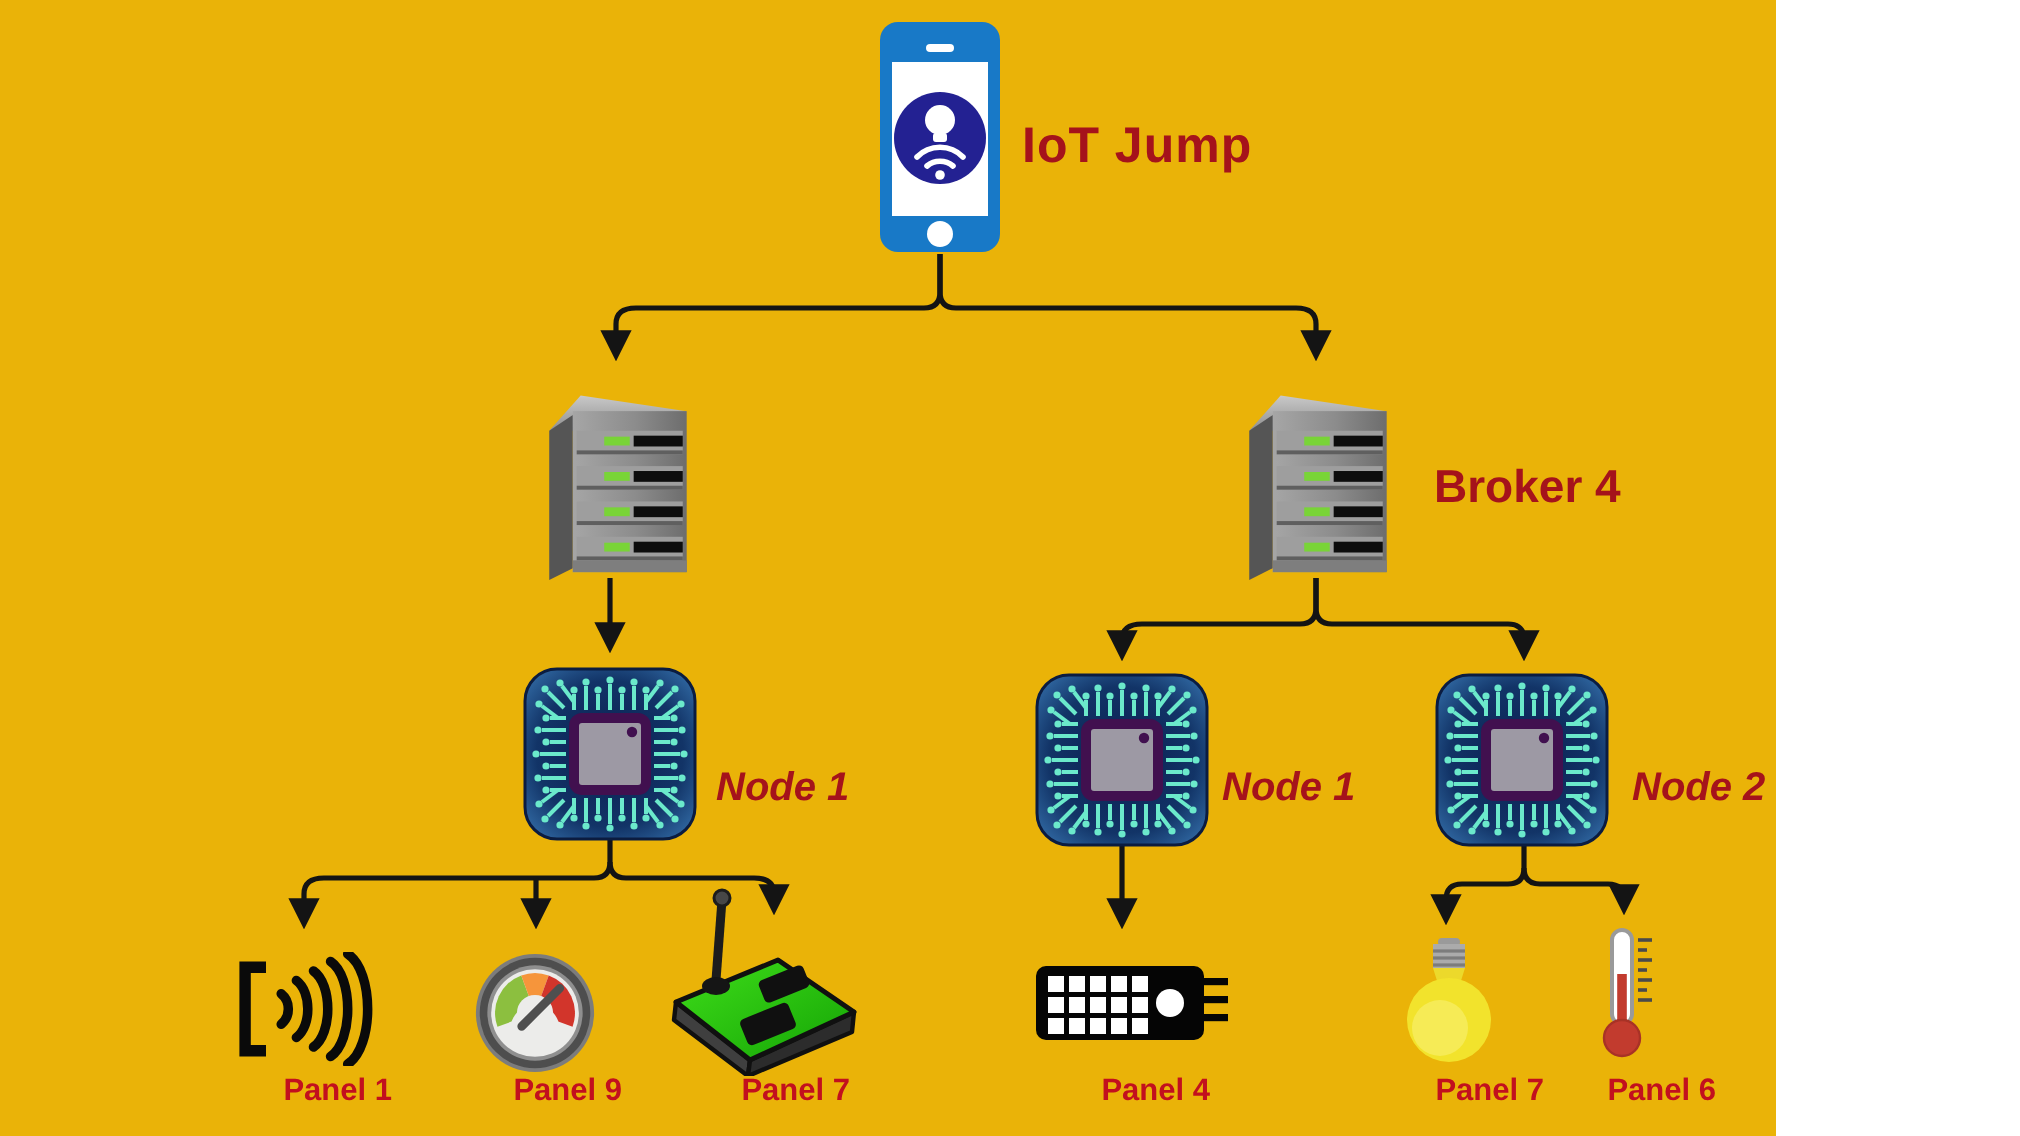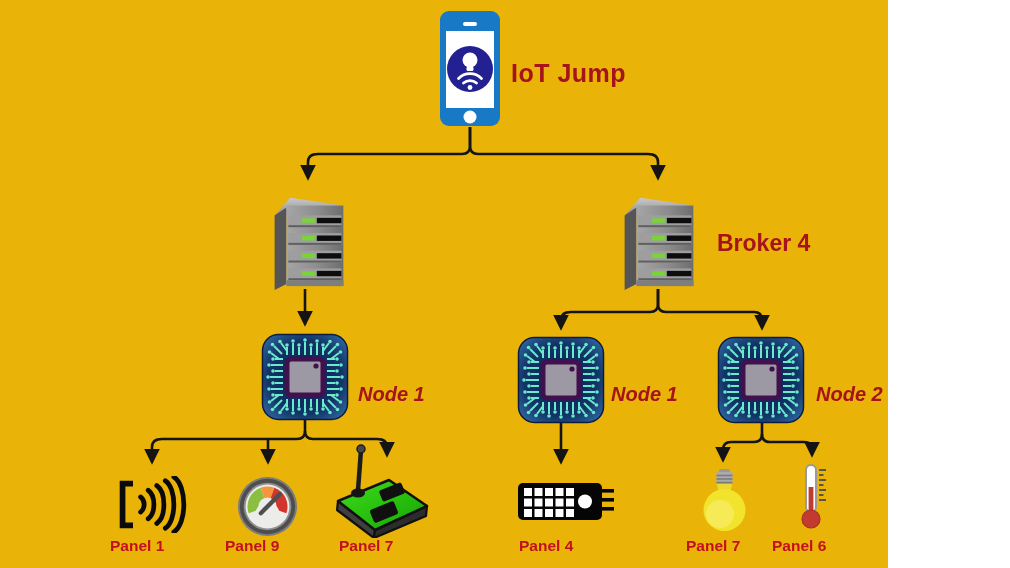--- a/index.html
+++ b/index.html
@@ -5,21 +5,21 @@
   html,body{margin:0;padding:0;background:#fff;}
   .stage{
     position:relative;width:888px;height:568px;background:#eab308;overflow:hidden;
     font-family:"Liberation Sans",sans-serif;
   }
   .abs{position:absolute;}
   .lbl{font-weight:700;white-space:nowrap;}
   .lbl-title{font-size:25px;color:var(--label_dark_red,#A5131B);letter-spacing:.5px;}
   .lbl-broker{font-size:23px;color:var(--label_dark_red,#A5131B);}
   .lbl-node{font-size:20px;color:var(--label_dark_red,#A5131B);font-style:italic;}
-  .lbl-panel{font-size:15.5px;color:var(--label_bright_red,#C2101E);text-align:left;}
+  .lbl-panel{font-size:15.5px;color:var(--label_bright_red,#C2101E);text-align:right;}
   svg{display:block;}
   #wires{position:absolute;left:0;top:0;pointer-events:none;}
 </style>
 </head>
 <body>
 
 <div class="stage">
 
   <svg id="wires" width="1010" height="568" viewBox="0 0 1010 568">
     <defs>

